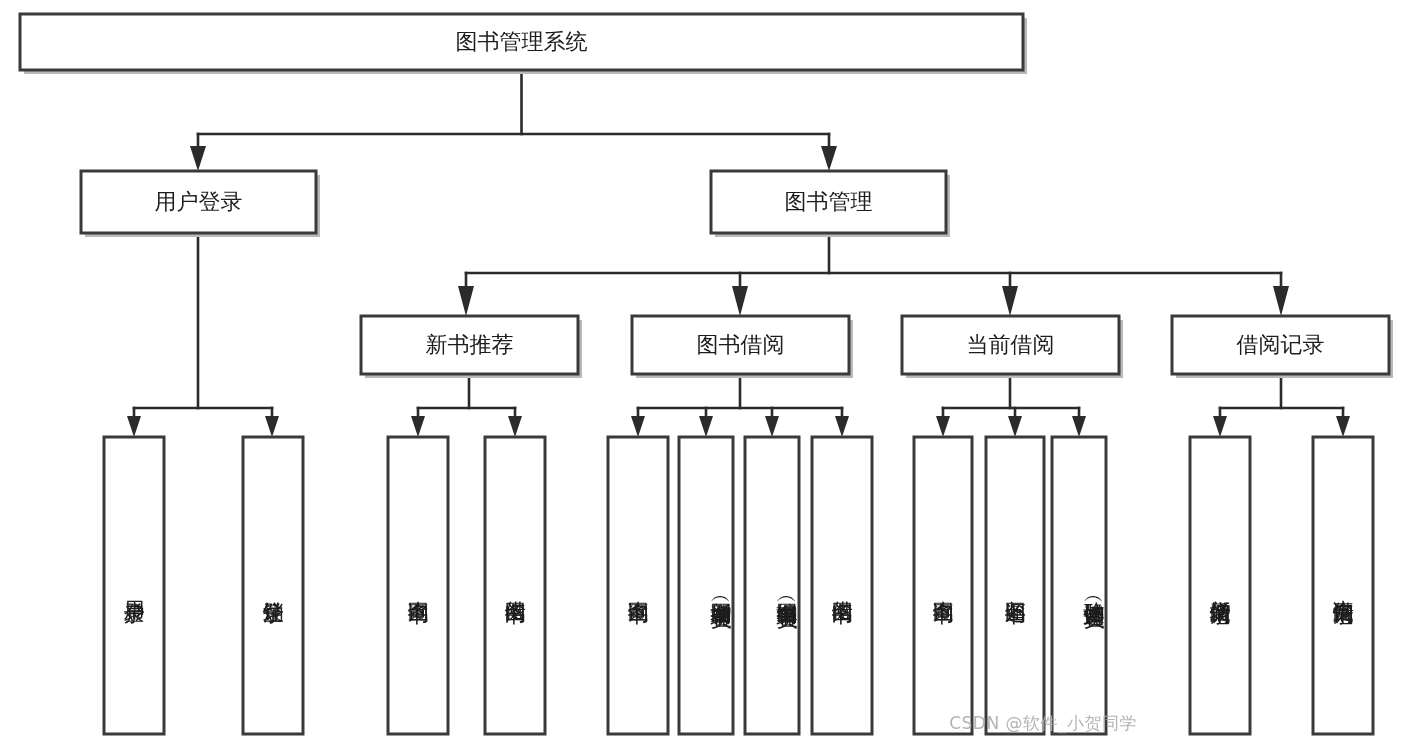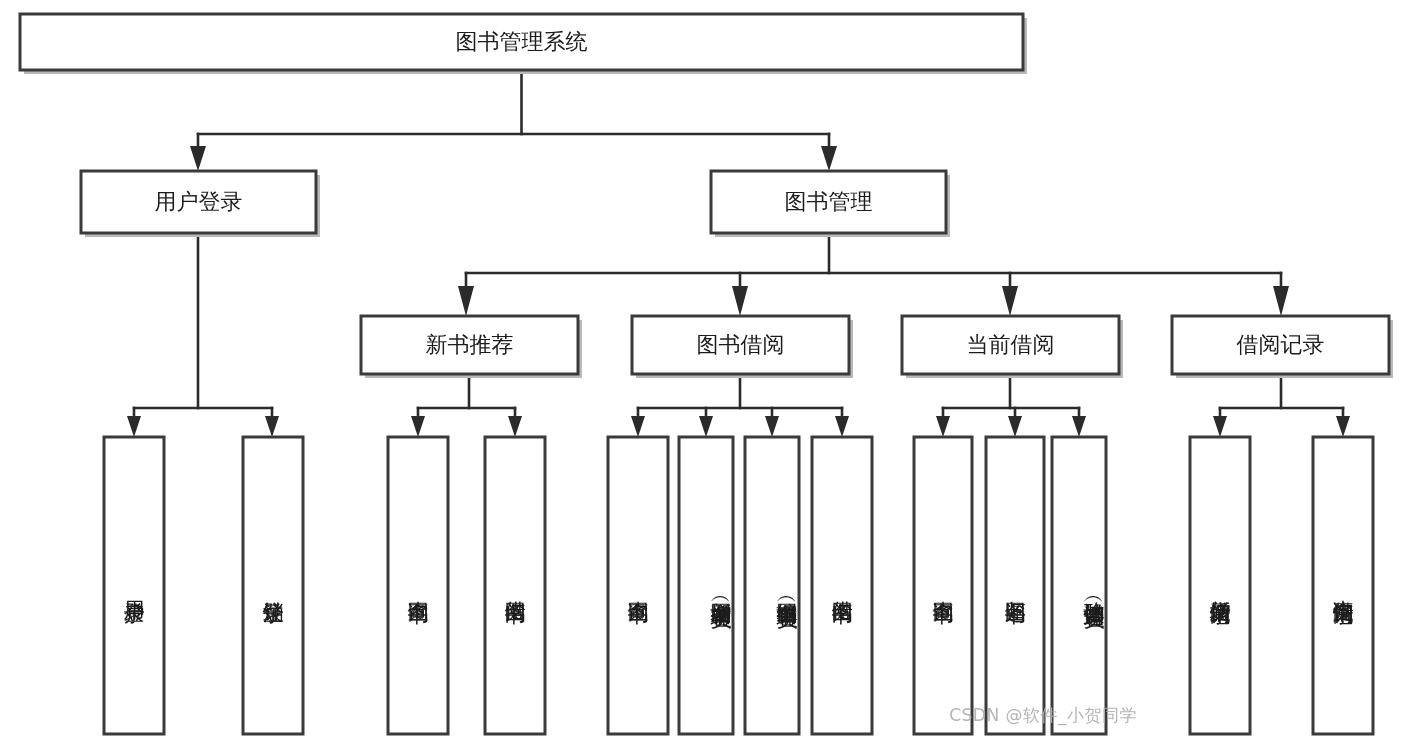--- a/index.html
+++ b/index.html
@@ -63,21 +63,21 @@
     letter-spacing: 1px;
     display: flex;
     align-items: center;
     justify-content: center;
     white-space: nowrap;
     pointer-events: none;
   }
   .watermark {
     position: absolute;
     right: 10px;
-    bottom: 20px;
+    bottom: 12px;
     font-family: "DejaVu Sans", "Liberation Sans", sans-serif;
     font-size: 17px;
     color: #b0b0b0;
     opacity: 0.95;
     letter-spacing: 0.5px;
     white-space: nowrap;
   }
 </style>
 </head>
 <body>

